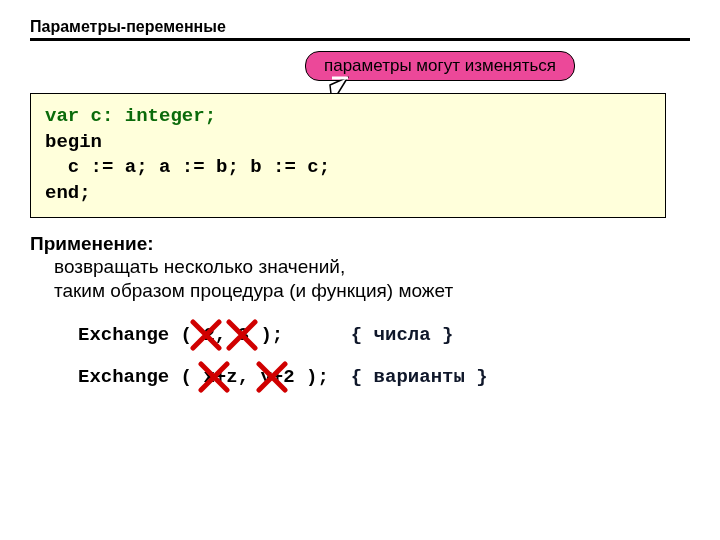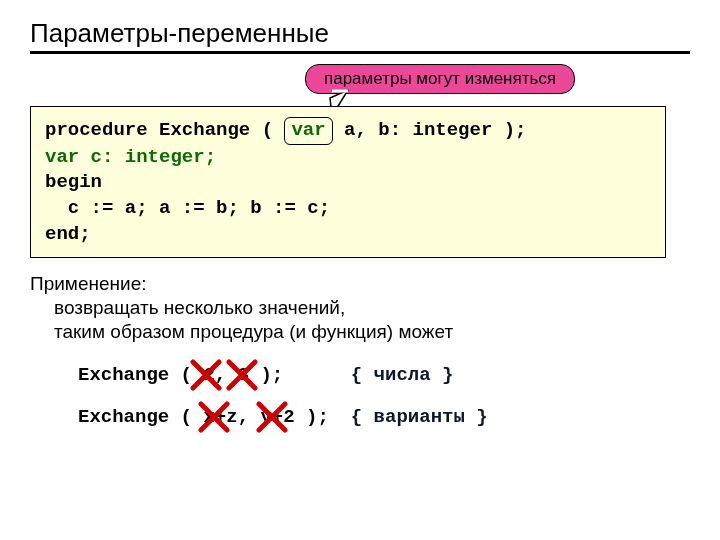--- a/index.html
+++ b/index.html
@@ -10,22 +10,22 @@
     font-family: Arial, Helvetica, sans-serif;
     background: #fff;
     color: #000;
     position: relative;
   }
   .slide {
     padding: 18px 30px 0 30px;
     position: relative;
   }
   .title {
-    font-size: 26px;
-    font-weight: normal;
+    font-size: 16px;
+    font-weight: bold;
     margin: 0 0 2px 0;
   }
   .rule {
     border: 0;
     border-top: 3px solid #000;
     margin: 2px 0 0 0;
   }
   .callout-wrap {
     position: relative;
     height: 46px;
@@ -66,21 +66,21 @@
     display: inline-block;
     border: 1.5px solid #000;
     border-radius: 6px;
     padding: 0 6px;
   }
   .section {
     font-size: 19px;
     margin-top: 14px;
     line-height: 1.25;
   }
-  .section .hd { font-weight: normal; }
+  .section .hd { font-weight: bold; }
   .indent { padding-left: 24px; }
   .mono {
     font-family: "Courier New", monospace;
     font-size: 19px;
     font-weight: bold;
   }
   .forbidden-line {
     position: relative;
     margin-top: 8px;
     padding-left: 48px;
@@ -106,21 +106,20 @@
 
   <div class="callout-wrap">
     <div class="callout">параметры могут изменяться</div>
     <svg class="callout-tail" viewBox="0 0 22 26">
       <path d="M18 0 L2 26 L0 8 Z" fill="#fff" stroke="#000" stroke-width="1.5" stroke-linejoin="round"></path>
       <path d="M2 1 L18 1" fill="none" stroke="#fff" stroke-width="3"></path>
     </svg>
   </div>
 
   <div class="codebox">
-    <div><span>procedure Exchange ( </span><span class="varbox green">var</span><span> a, b: integer );</span></div>
     <div class="green">var c: integer;</div>
     <div>begin</div>
     <div style="white-space:pre">  c := a; a := b; b := c;</div>
     <div>end;</div>
   </div>
 
   <div class="section">
     <div class="hd">Применение:</div>
     <div class="indent">возвращать несколько значений,</div>
     <div class="indent">таким образом процедура (и функция) может</div>

